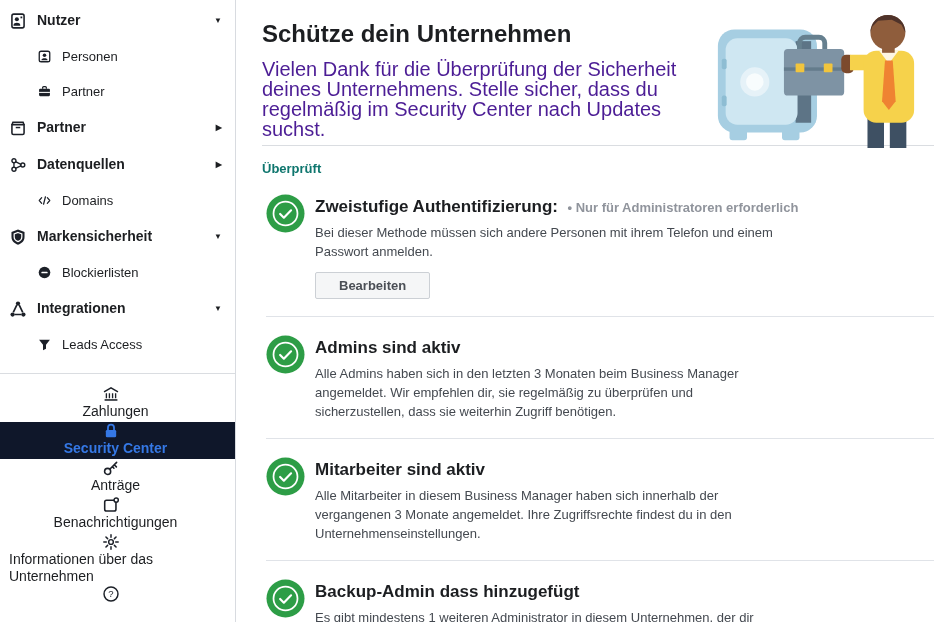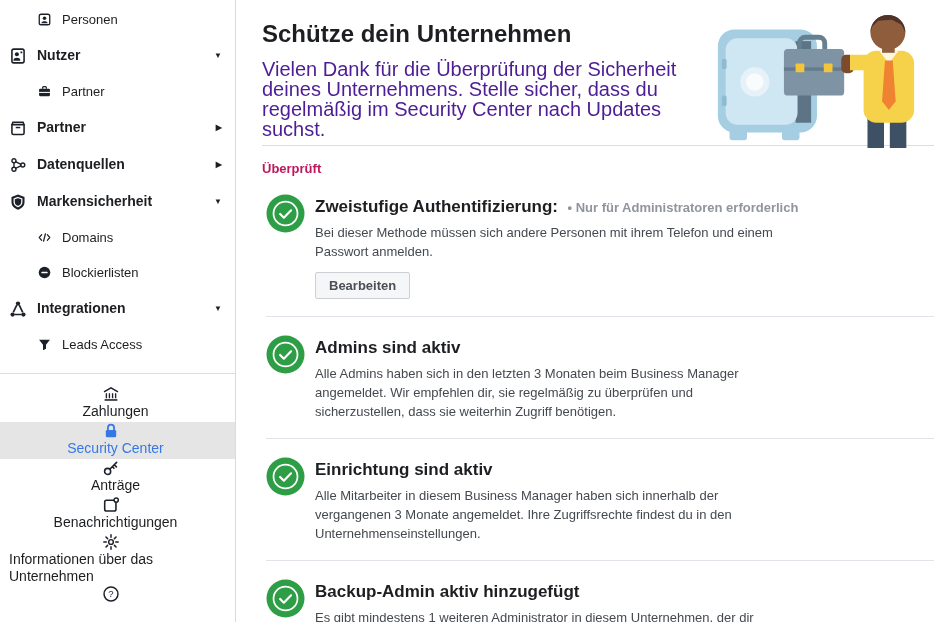--- a/index.html
+++ b/index.html
@@ -14,82 +14,82 @@
   .srow.section { font-weight: bold; }
   .srow.sub { padding-left: 37px; font-size: 13px; min-height: 35px; }
   .srow.item { font-weight: normal; flex-direction: column; }
   .sicon { width: 18px; height: 18px; margin-right: 10px; flex: none;
     display: flex; align-items: center; justify-content: center; color: #1c2028; }
   .sub .sicon { width: 15px; height: 15px; }
   .slabel { line-height: 17px; }
   .chev { margin-left: auto; font-size: 8px; color: #1c1e21; padding-left: 6px; }
   .chev.down::after { content: "▼"; }
   .chev.right::after { content: "▶"; }
-  .srow.selected { background: #e5e5e5; color: #3578e5; }
+  .srow.selected { background: #0f172a; color: #3578e5; font-weight: bold; }
   .srow.selected .sicon { color: #3578e5; }
   .sdivider { height: 1px; background: #dadde1; margin: 11px 0; }
 
   
   .content { flex: 1; padding-left: 26px; overflow: hidden; }
   .header { display: flex; align-items: flex-start; border-bottom: 1px solid #dadde1;
     height: 146px; padding-top: 12px; }
   .header-text { flex: 1; }
   h1 { font-size: 24px; font-weight: bold; color: #1c1e21; margin: 8px 0 11px; }
   .subtitle { font-size: 20px; line-height: 20px; color: #4c1d95; max-width: 472px; }
   .illus { width: 212px; height: 136px; margin: 0 12px 0 8px; flex: none; }
 
-  .section-label { margin-top: 15px; font-size: 13px; font-weight: bold; color: #be185d; }
+  .section-label { margin-top: 15px; font-size: 13px; font-weight: bold; color: #0f766e; }
   .checks { padding-left: 4px; }
   .check-item { display: flex; padding: 18px 20px 17px 0; border-bottom: 1px solid #e0e3e8; }
   .check-item:last-child { border-bottom: none; }
   .check-icon { width: 39px; height: 39px; flex: none; margin-right: 10px; }
   .ci-text { padding-top: 3px; }
   .ci-titleline { margin-bottom: 6px; }
   .ci-title { font-size: 17px; font-weight: bold; color: #1c1e21; }
   .ci-badge { font-size: 13px; font-weight: bold; color: #90949c; margin-left: 5px; }
   .ci-body { font-size: 13px; line-height: 19px; color: #444950; max-width: 468px; }
   .btn { display: inline-block; margin-top: 11px; background: #f5f6f7;
-    border: 1px solid #ccd0d5; border-radius: 2px; padding: 5px 13px;
+    border: 1px solid #ccd0d5; border-radius: 2px; padding: 5px 23px;
     font-size: 13px; font-weight: bold; color: #4b4f56; cursor: pointer;
     font-family: "Liberation Sans", sans-serif; }
 </style>
 </head>
 <body>
 
 <div class="app">
 
   <nav class="sidebar">
 
-    <div class="srow sub">
-      <span class="sicon">
-        <svg viewBox="0 0 16 16" width="15" height="15">
-            <rect x="2.4" y="2.4" width="11.2" height="11.2" rx="2" fill="none" stroke="currentColor" stroke-width="1.4"></rect>
-            <circle cx="8" cy="6.6" r="1.9" fill="currentColor"></circle>
-            <path d="M4.7 12c0-2.7 6.6-2.7 6.6 0z" fill="currentColor"></path>
-          </svg>
-      </span>
-      <span class="slabel">Personen</span>
-    </div>
-
     <div class="srow section">
       <span class="sicon">
         <svg viewBox="0 0 16 16" width="18" height="18">
             <rect x="2.6" y="1.9" width="10.8" height="12.2" rx="1.6" fill="none" stroke="currentColor" stroke-width="1.4"></rect>
             <circle cx="7" cy="6.4" r="1.8" fill="currentColor"></circle>
             <path d="M4 11.6c0-2.8 6-2.8 6 0v.6H4z" fill="currentColor"></path>
             <rect x="10.2" y="4" width="1.6" height="1.6" fill="currentColor"></rect>
           </svg>
       </span>
       <span class="slabel">Nutzer</span>
       <span class="chev down"></span>
     </div>
 
     <div class="srow sub">
       <span class="sicon">
         <svg viewBox="0 0 16 16" width="15" height="15">
+            <rect x="2.4" y="2.4" width="11.2" height="11.2" rx="2" fill="none" stroke="currentColor" stroke-width="1.4"></rect>
+            <circle cx="8" cy="6.6" r="1.9" fill="currentColor"></circle>
+            <path d="M4.7 12c0-2.7 6.6-2.7 6.6 0z" fill="currentColor"></path>
+          </svg>
+      </span>
+      <span class="slabel">Personen</span>
+    </div>
+
+    <div class="srow sub">
+      <span class="sicon">
+        <svg viewBox="0 0 16 16" width="15" height="15">
             <path d="M6 5V3.9A1.1 1.1 0 0 1 7.1 2.8h1.8A1.1 1.1 0 0 1 10 3.9V5" fill="none" stroke="currentColor" stroke-width="1.3"></path>
             <rect x="2.2" y="5" width="11.6" height="8" rx="1.2" fill="currentColor"></rect>
             <rect x="2.2" y="8.4" width="11.6" height="1.1" fill="#fff"></rect>
           </svg>
       </span>
       <span class="slabel">Partner</span>
     </div>
 
     <div class="srow section">
       <span class="sicon">
@@ -109,38 +109,38 @@
             <path d="M4.4 5.8v4.4M5.8 5 11 7.6M5.8 11 11 8.6" stroke="currentColor" stroke-width="1.2" fill="none"></path>
             <circle cx="4.4" cy="4.2" r="1.8" fill="none" stroke="currentColor" stroke-width="1.3"></circle>
             <circle cx="4.4" cy="11.8" r="1.8" fill="none" stroke="currentColor" stroke-width="1.3"></circle>
             <circle cx="12.2" cy="8" r="1.8" fill="none" stroke="currentColor" stroke-width="1.3"></circle>
           </svg>
       </span>
       <span class="slabel">Datenquellen</span>
       <span class="chev right"></span>
     </div>
 
+    <div class="srow sub">
+      <span class="sicon">
+        <svg viewBox="0 0 16 16" width="15" height="15">
+            <path d="M5 5 2.4 8 5 11M11 5l2.6 3L11 11M9 4 7 12" fill="none" stroke="currentColor" stroke-width="1.3" stroke-linecap="round" stroke-linejoin="round"></path>
+          </svg>
+      </span>
+      <span class="slabel">Domains</span>
+    </div>
+
     <div class="srow section">
       <span class="sicon">
         <svg viewBox="0 0 16 16" width="18" height="18">
             <path d="M8 1.4 13.8 3.5V8c0 3.8-2.7 5.7-5.8 6.8C4.9 13.7 2.2 11.8 2.2 8V3.5z" fill="currentColor"></path>
             <path d="M8 4 11.4 5.2V8c0 2.2-1.5 3.4-3.4 4.1C6.1 11.4 4.6 10.2 4.6 8V5.2z" fill="none" stroke="#fff" stroke-width="1.1"></path>
           </svg>
       </span>
       <span class="slabel">Markensicherheit</span>
       <span class="chev down"></span>
-    </div>
-
-    <div class="srow sub">
-      <span class="sicon">
-        <svg viewBox="0 0 16 16" width="15" height="15">
-            <path d="M5 5 2.4 8 5 11M11 5l2.6 3L11 11M9 4 7 12" fill="none" stroke="currentColor" stroke-width="1.3" stroke-linecap="round" stroke-linejoin="round"></path>
-          </svg>
-      </span>
-      <span class="slabel">Domains</span>
     </div>
 
     <div class="srow sub">
       <span class="sicon">
         <svg viewBox="0 0 16 16" width="15" height="15">
             <circle cx="8" cy="8" r="6.2" fill="currentColor"></circle>
             <rect x="4.6" y="7.1" width="6.8" height="1.8" rx="0.9" fill="#fff"></rect>
           </svg>
       </span>
       <span class="slabel">Blockierlisten</span>
@@ -307,35 +307,35 @@
       </div>
 
       <div class="check-item">
         <svg class="check-icon" viewBox="0 0 40 40">
           <circle cx="20" cy="20" r="19.5" fill="#2d9d46"></circle>
           <circle cx="20" cy="20" r="12.3" fill="none" stroke="#fff" stroke-width="1.8"></circle>
           <path d="m14.5 20.5 3.8 3.8 7.4-7.6" fill="none" stroke="#fff" stroke-width="2.2" stroke-linecap="round" stroke-linejoin="round"></path>
         </svg>
         <div class="ci-text">
           <div class="ci-titleline">
-            <span class="ci-title">Einrichtung sind aktiv</span>
+            <span class="ci-title">Mitarbeiter sind aktiv</span>
           </div>
           <div class="ci-body">Alle Mitarbeiter in diesem Business Manager haben sich innerhalb der vergangenen 3 Monate angemeldet. Ihre Zugriffsrechte findest du in den Unternehmenseinstellungen.</div>
         </div>
       </div>
 
       <div class="check-item">
         <svg class="check-icon" viewBox="0 0 40 40">
           <circle cx="20" cy="20" r="19.5" fill="#2d9d46"></circle>
           <circle cx="20" cy="20" r="12.3" fill="none" stroke="#fff" stroke-width="1.8"></circle>
           <path d="m14.5 20.5 3.8 3.8 7.4-7.6" fill="none" stroke="#fff" stroke-width="2.2" stroke-linecap="round" stroke-linejoin="round"></path>
         </svg>
         <div class="ci-text">
           <div class="ci-titleline">
-            <span class="ci-title">Backup-Admin aktiv hinzugefügt</span>
+            <span class="ci-title">Backup-Admin dass hinzugefügt</span>
           </div>
           <div class="ci-body">Es gibt mindestens 1 weiteren Administrator in diesem Unternehmen, der dir behilflich sein kann, wenn du dich von deinem Konto ausgesperrt hast.</div>
         </div>
       </div>
 
     </div>
   </main>
 </div>
 
 </body></html>

